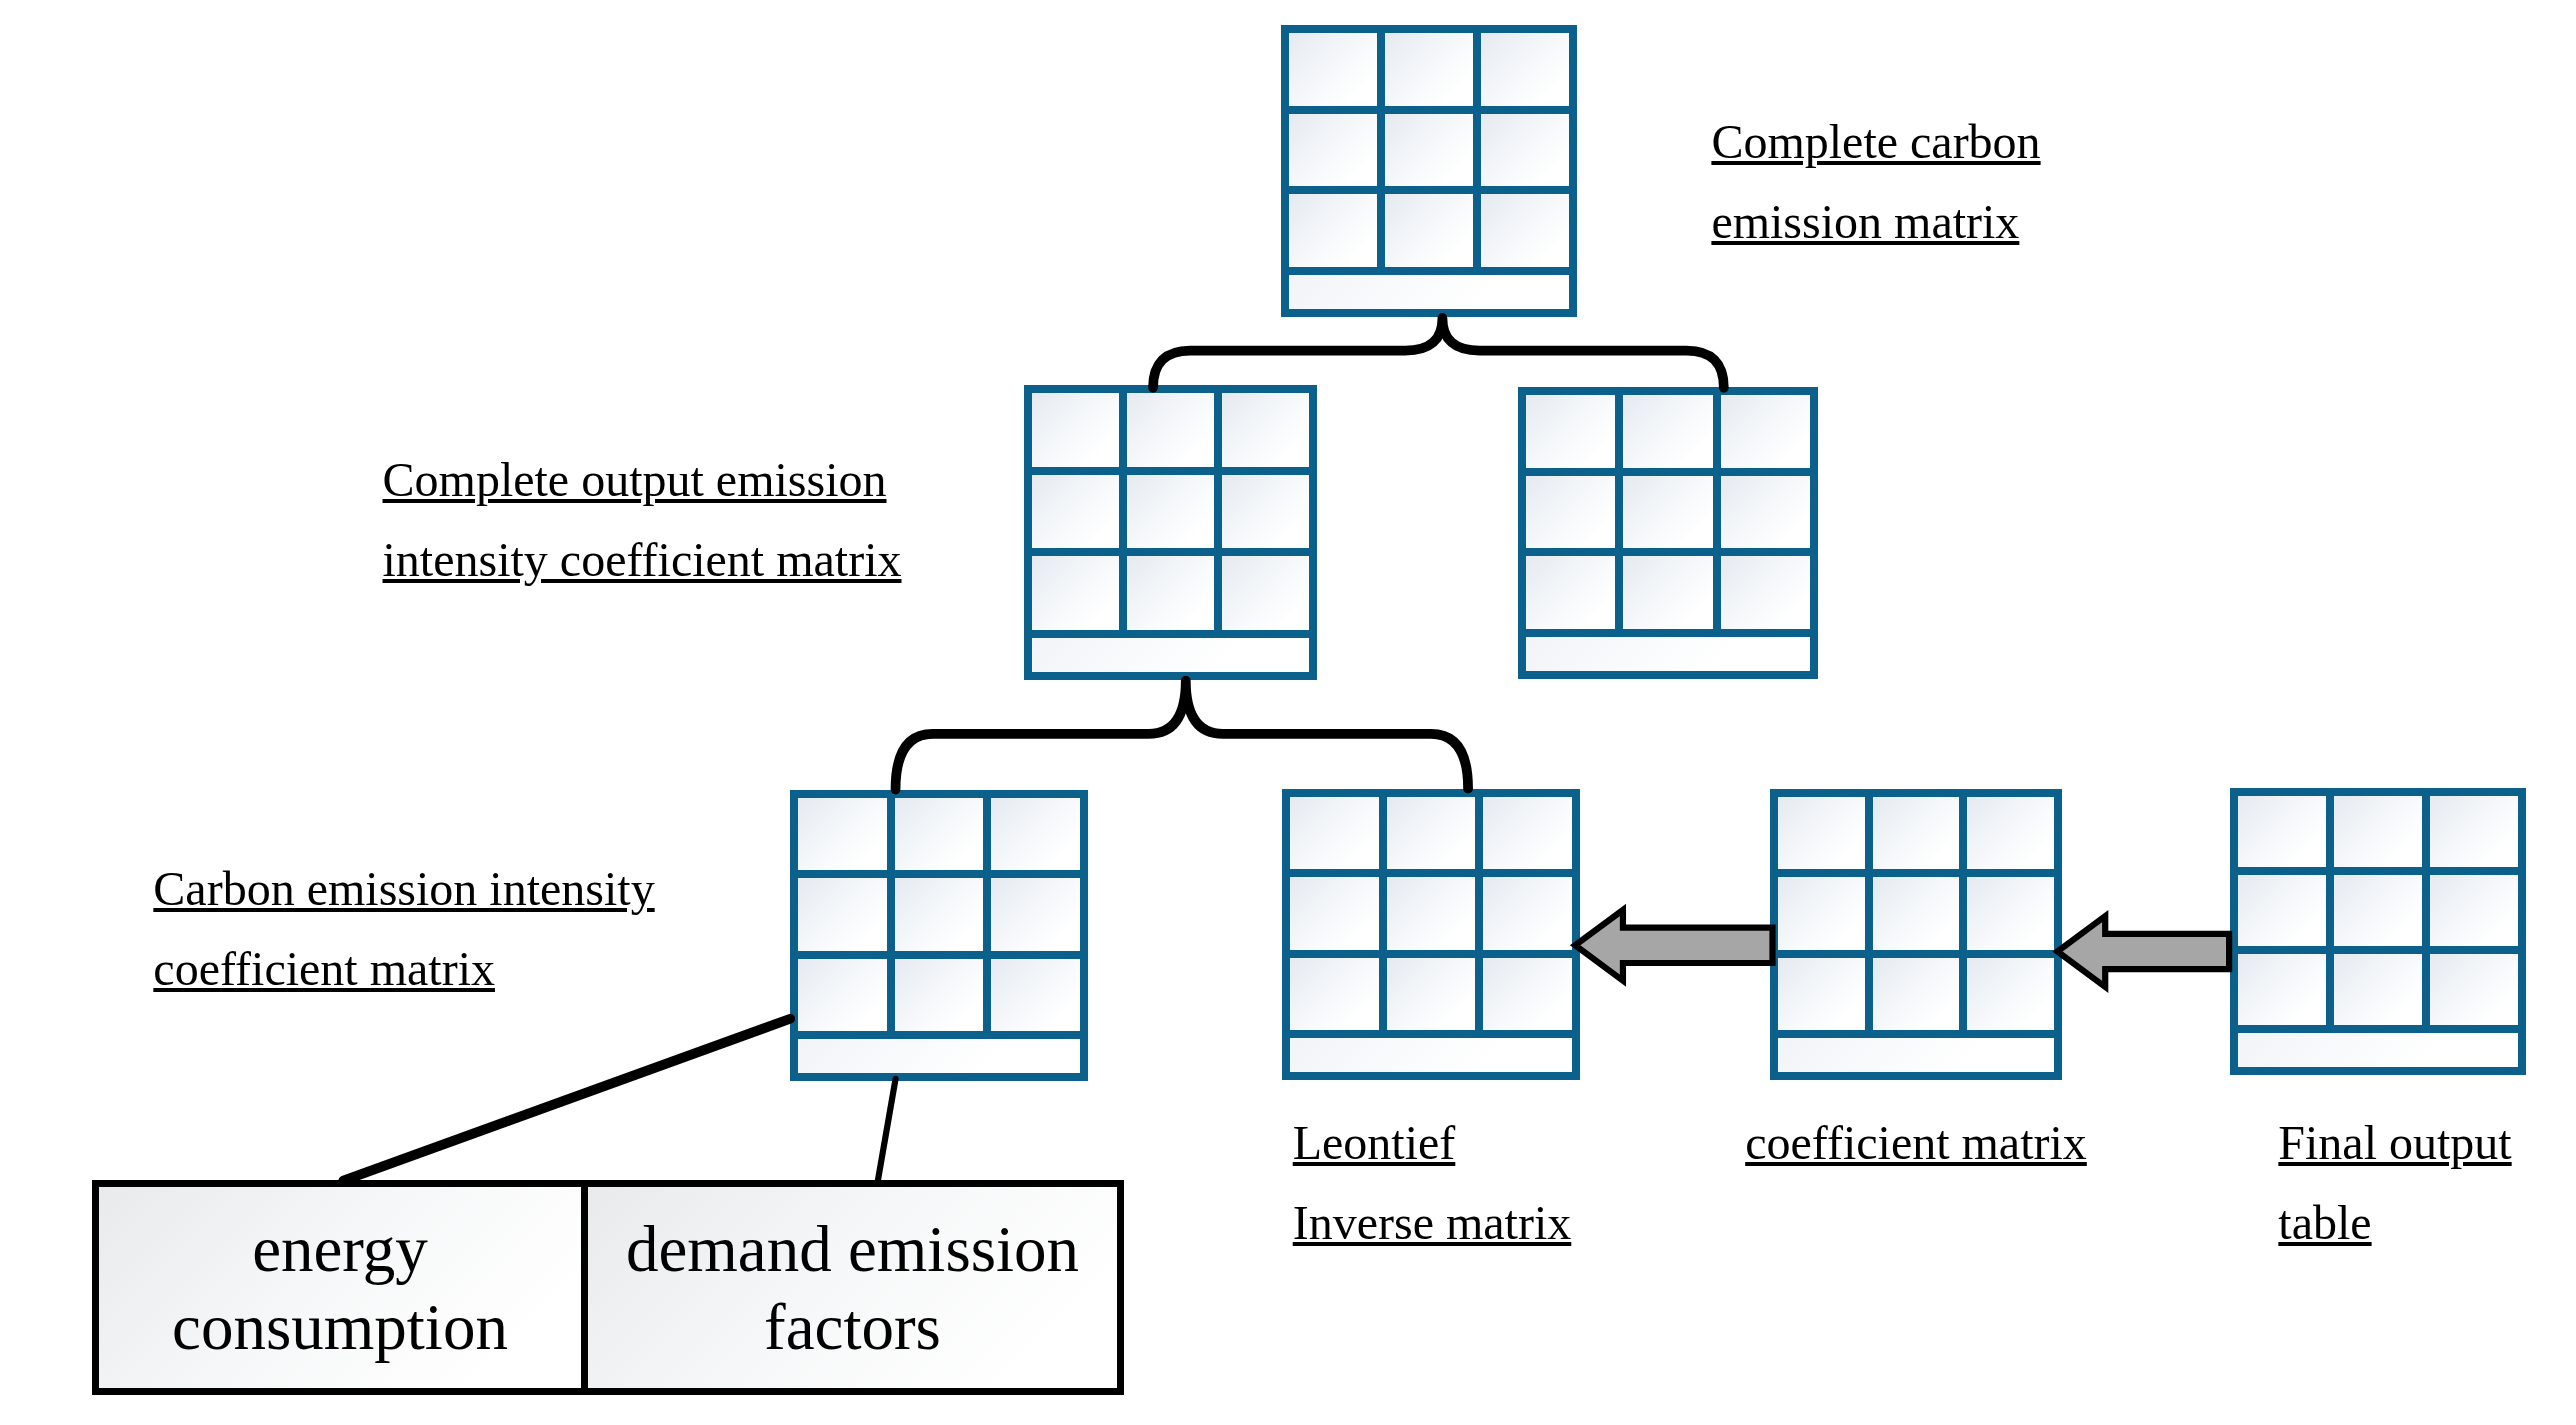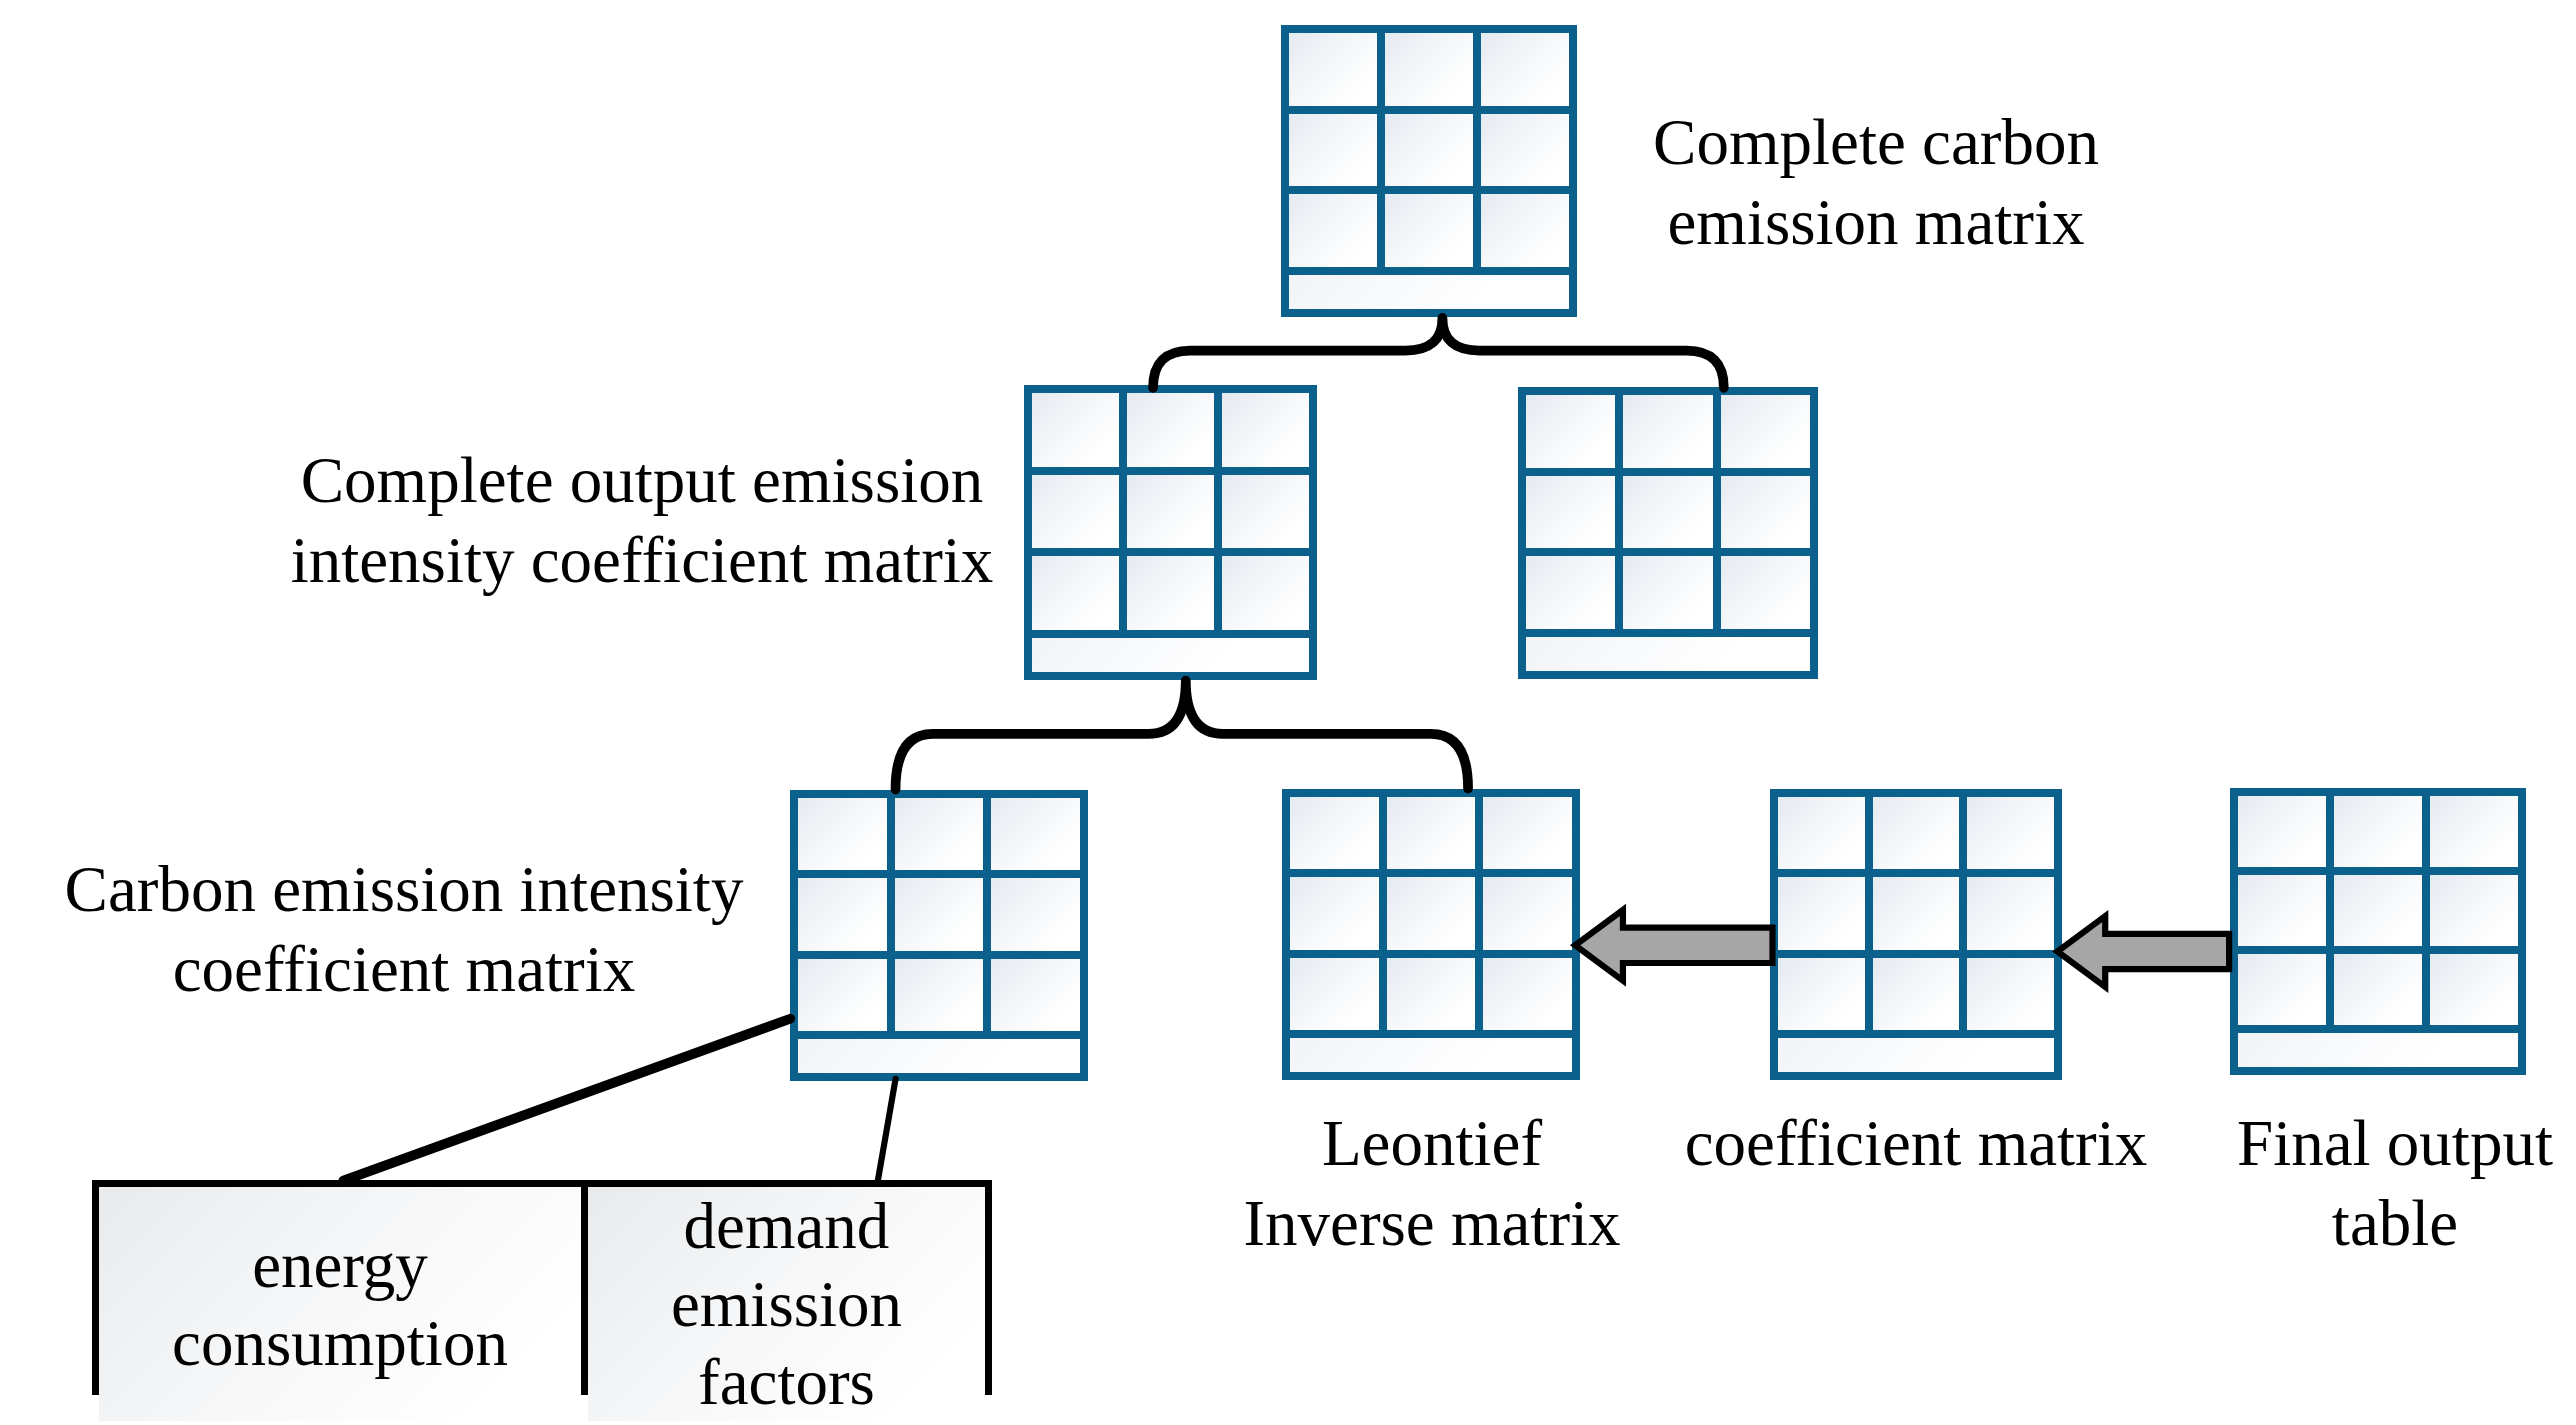--- a/index.html
+++ b/index.html
@@ -30,45 +30,45 @@
   .matrix .cell{
     background:linear-gradient(135deg,#e5eaf1 0%,#f3f6f9 40%,#ffffff 80%);
   }
   .matrix .band{
     grid-column:1 / -1;
     background:linear-gradient(135deg,#f1f4f8 0%,#ffffff 70%);
   }
   
   .energybox{
     position:absolute;
-    left:92px;top:1180px;width:900px;height:215px;
+    left:92px;top:1180px;width:1032px;height:215px;
     background:var(--ink);
     box-sizing:border-box;
     padding:7px;
     display:grid;
     grid-template-columns:482px 1fr;
     gap:7px;
   }
   .energybox .ecell{
     background:linear-gradient(135deg,#e9eaec 0%,#f6f7f8 45%,#ffffff 85%);
     display:flex;
     align-items:center;
     justify-content:center;
     text-align:center;
     font-size:65px;
     line-height:78px;
   }
   
   .lbl{
     position:absolute;
     transform:translateX(-50%);
-    text-align:center;
     white-space:nowrap;
-    font-size:65px;
+    font-size:48px;
     line-height:80px;
+    text-decoration:underline;
   }
   .lbl span{display:block;}
   
   .overlay{
     position:absolute;
     left:0;top:0;width:2576px;height:1426px;
     pointer-events:none;
   }
 </style>
 </head>

